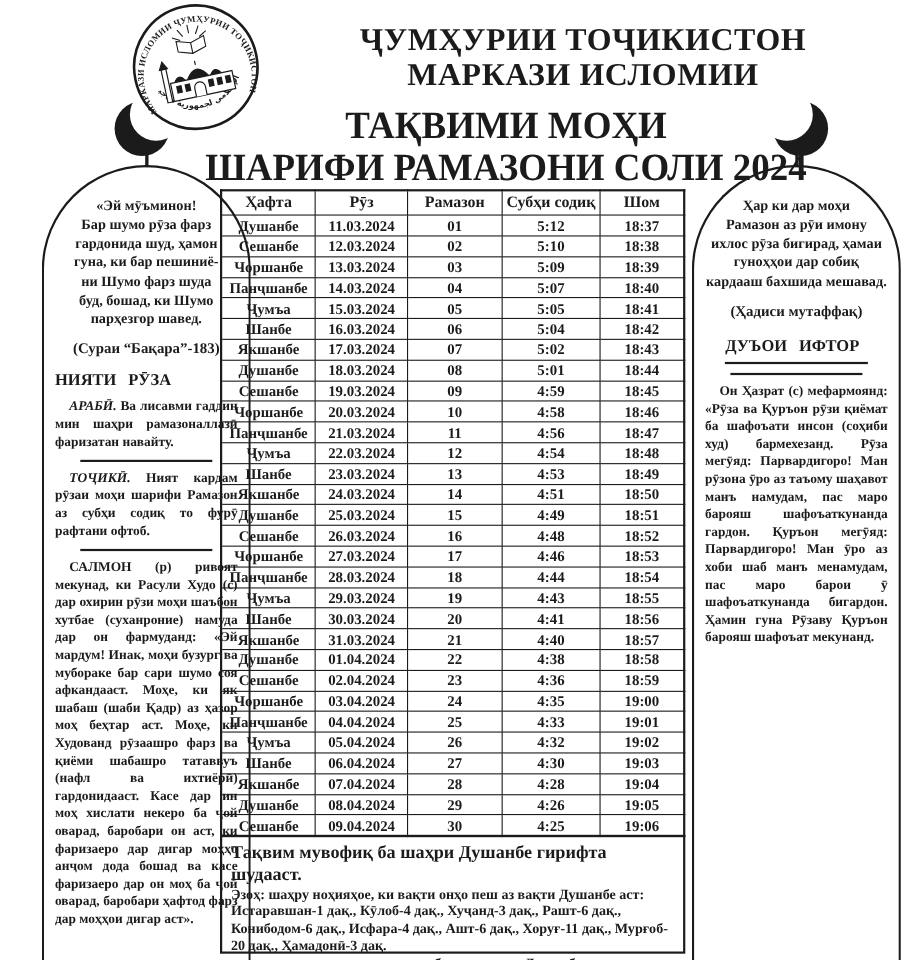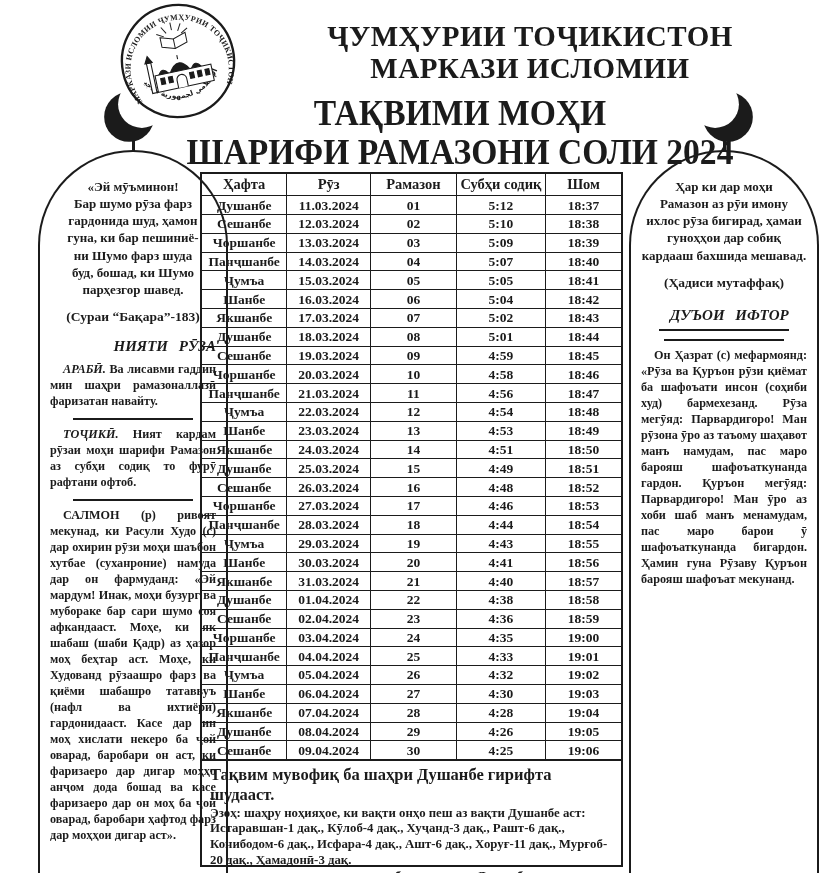--- a/index.html
+++ b/index.html
@@ -16,21 +16,21 @@
   .panel.left{left:22px;margin-left:16px;} .panel.right{left:629px;}
   .cres{position:absolute;top:0;width:64px;height:58px;}
   .panel.left .cres{left:62px;} .panel.right .cres{left:64px;transform:scaleX(-1);}
   .stem{position:absolute;top:50px;width:2.5px;height:17px;background:#1b1b1b;}
   .panel .stem{left:94px;}
   .dome{position:absolute;left:0;right:0;top:65px;bottom:-4px;border:2px solid #1b1b1b;
         border-bottom:none;border-radius:95px 95px 0 0;padding:26px 10px 4px 10px;
         box-sizing:border-box;overflow:hidden;}
   .quote{margin:0;text-align:center;white-space:pre-line;font-size:13px;line-height:1.32;}
   .src{margin:11px 0 0;text-align:center;font-size:13.5px;}
-  .panel-h{margin:13px 0 4px;text-align:right;font-size:15px;word-spacing:7px;font-style:italic;}
+  .panel-h{margin:13px 0 4px;text-align:left;font-size:15px;word-spacing:7px;}
   .panel-h.underline{margin:16px auto 6px;width:78%;border-bottom:2px solid #1b1b1b;padding-bottom:5px;}
   .para{margin:7px 0 0;font-size:12.2px;line-height:1.31;text-align:justify;text-indent:13px;}
   .lbl{font-style:italic;}
   .rule{border:none;border-top:2px solid #1b1b1b;width:72%;margin:8px auto 6px;}
   
   .tbl-wrap{position:absolute;left:200px;top:172px;width:423px;}
   table{border-collapse:collapse;width:100%;border:2.5px solid #1b1b1b;}
   th,td{border:1.4px solid #1b1b1b;text-align:center;font-weight:700;}
   th{font-size:14.5px;line-height:1.05;padding:3px 2px;}
   td{font-size:13.5px;line-height:1.12;padding:.5px 2px;height:16.8px;}

